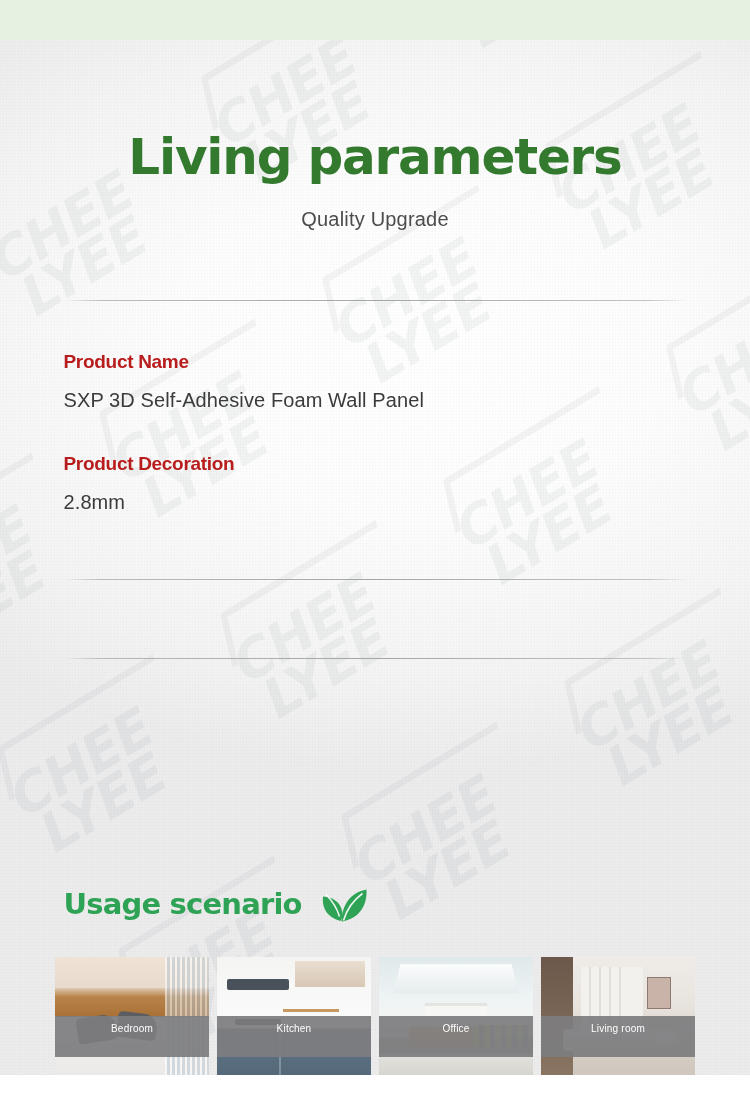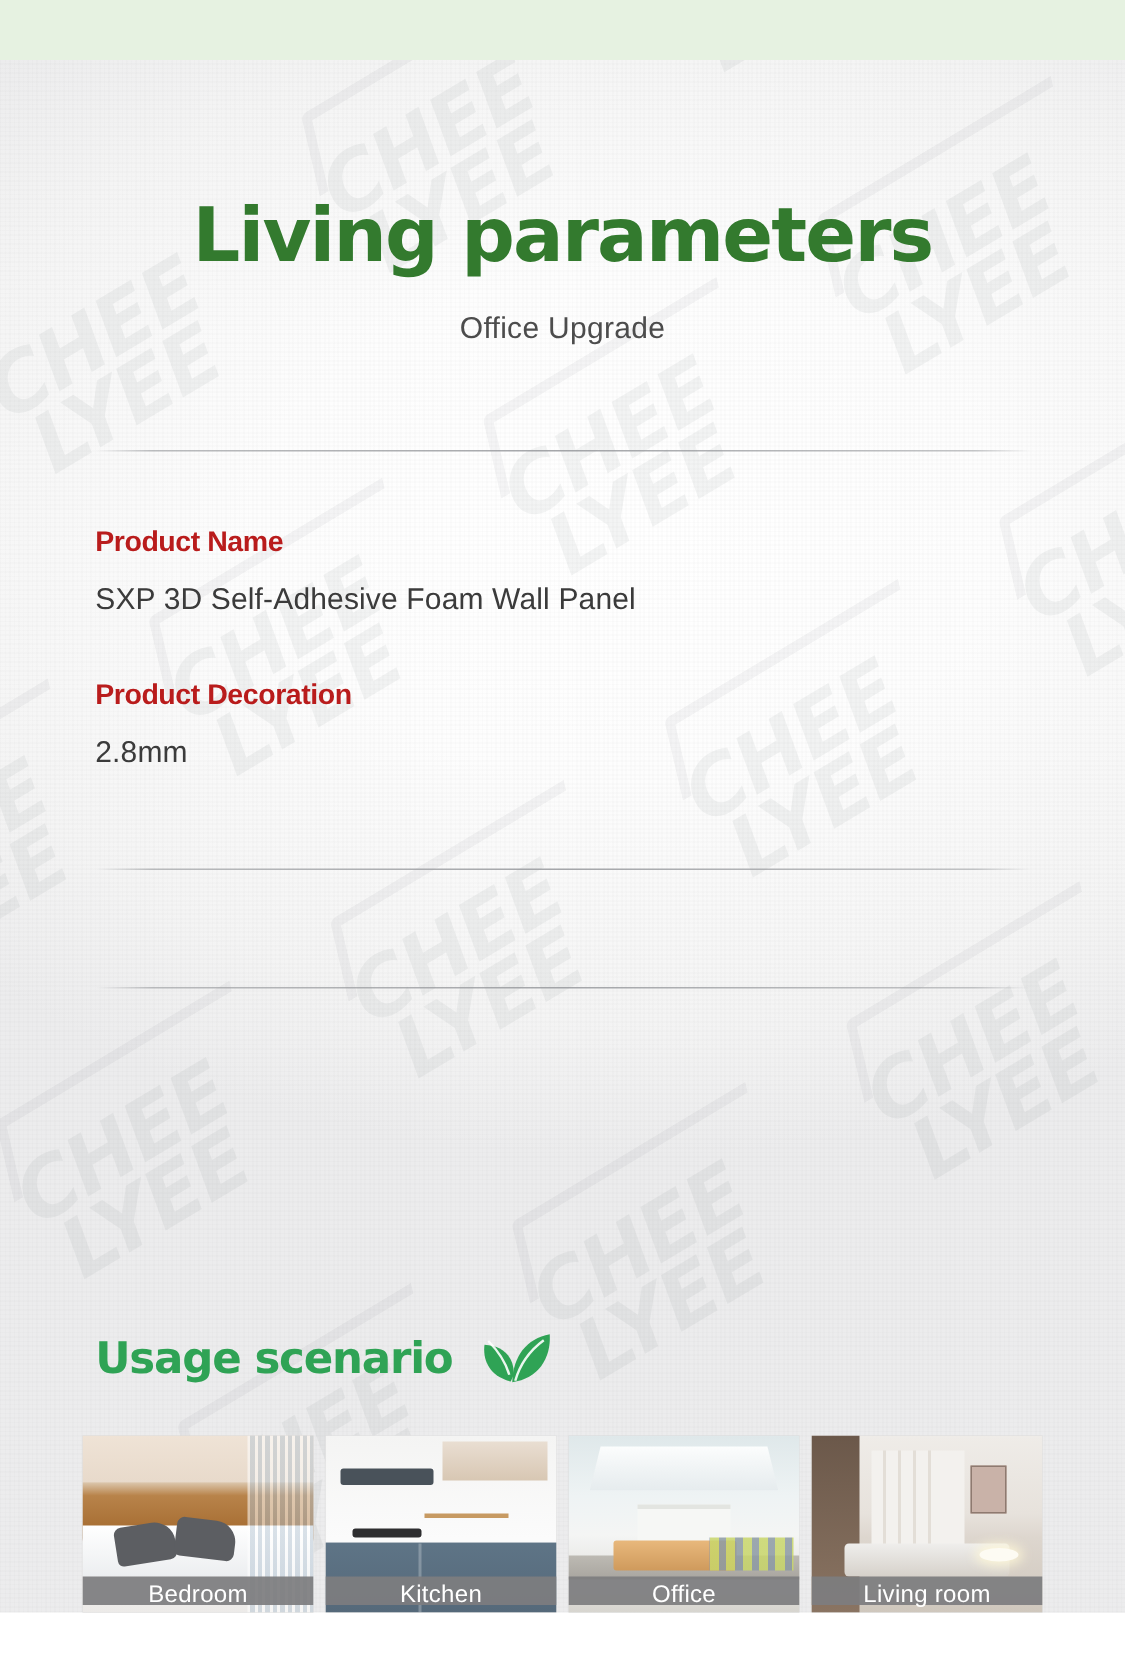--- a/index.html
+++ b/index.html
@@ -210,28 +210,28 @@
     background: #d8d8d8;
   }
   .thumb-img {
     position: absolute;
     left: 0; top: 0;
     width: 154px;
     height: 118px;
   }
   .thumb-cap {
     position: absolute;
-    left: 0; bottom: 5px;
+    left: 0; bottom: 18px;
     width: 154px;
-    height: 19px;
+    height: 41px;
     line-height: 25px;
     text-align: center;
     background: rgba(125,125,127,.93);
     color: #ffffff;
-    font-size: 16px;
+    font-size: 10px;
     letter-spacing: .2px;
   }
 
   
   .sc-bedroom {
     background:
       linear-gradient(180deg, #efe3d6 0%, #e8dacb 26%, #d9c2a6 27%, #b8834a 34%, #a86f34 52%, #9c652d 58%, #f2f0ee 60%, #eceae8 100%);
   }
   .sc-bedroom::after {
     content: "";
@@ -484,21 +484,21 @@
           <div class="wm-txt wm-lyee">LYEE</div>
         </div>
 
     </div>
   </div>
 
   <div class="top-band"></div>
 
   <div class="header">
     <h1 class="title">Living parameters</h1>
-    <p class="subtitle">Office Upgrade</p>
+    <p class="subtitle">Quality Upgrade</p>
   </div>
 
   <div class="specs">
 
     <div class="divider"></div>
 
     <div class="spec-group g1">
       <div class="spec-block b1">
         <p class="spec-label">Product Name</p>
         <p class="spec-value">SXP  3D Self-Adhesive Foam Wall Panel</p>

